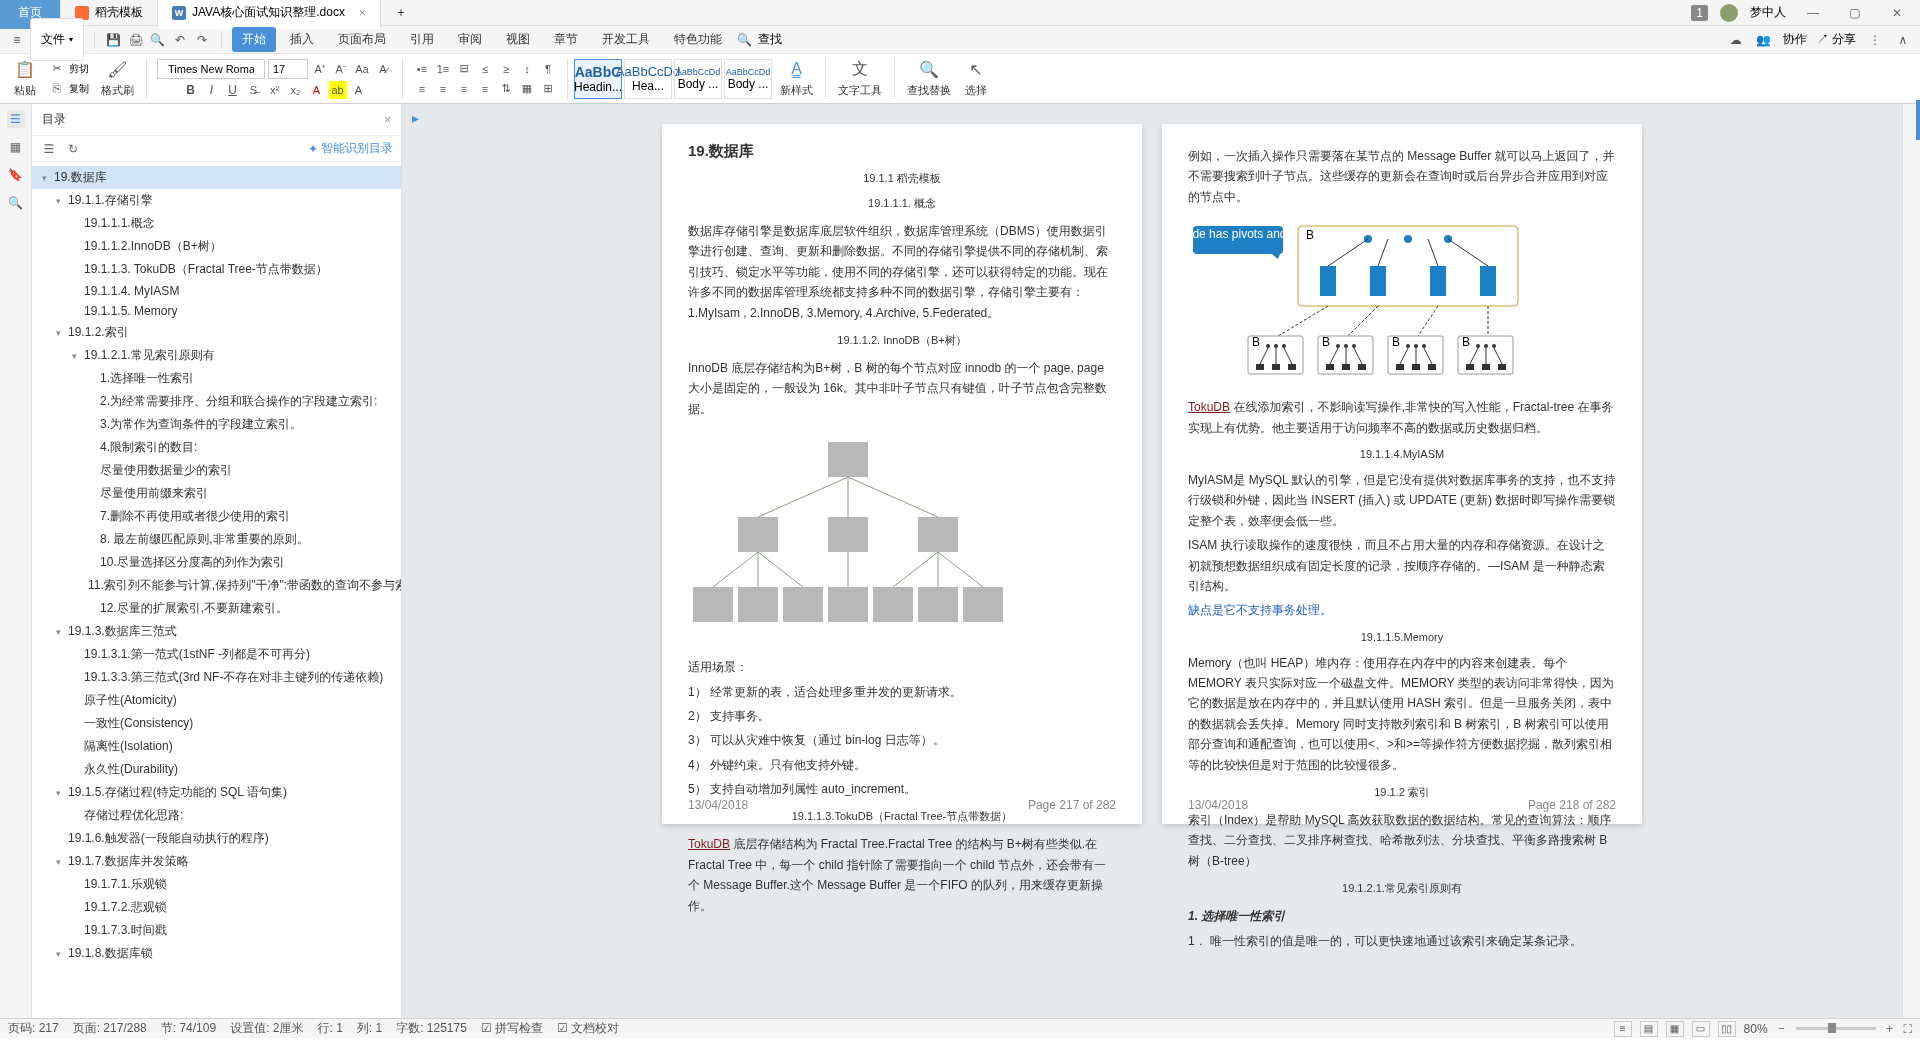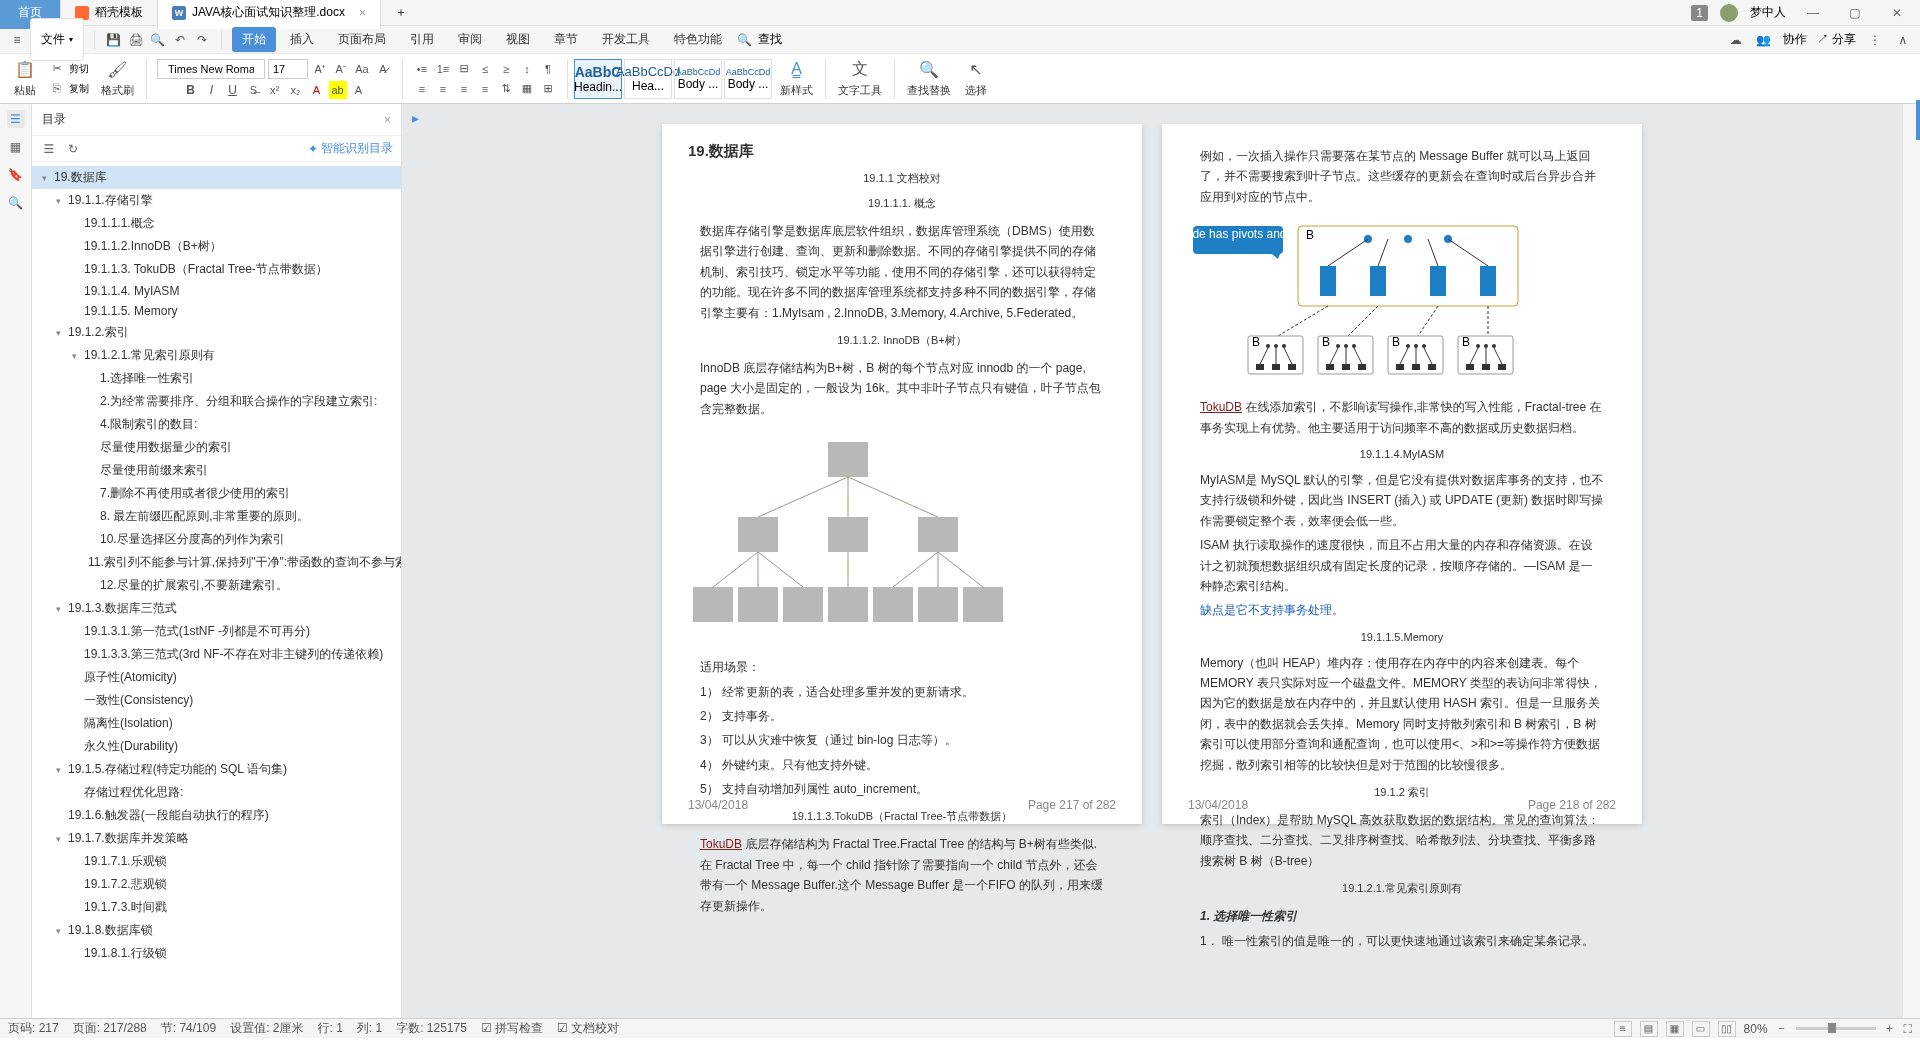--- a/index.html
+++ b/index.html
@@ -48,21 +48,21 @@
 .tocitem.selected{background:#d0e4f5}
 .tocitem .arrow{width:12px;color:#888;font-size:9px}
 .toc-l0{padding-left:10px}
 .toc-l1{padding-left:24px}
 .toc-l2{padding-left:40px}
 .toc-l3{padding-left:56px}
 .docarea{flex:1;background:#e6e9ec;overflow:auto;display:flex;gap:20px;padding:20px;justify-content:center;position:relative}
 .page{width:480px;height:700px;background:#fff;box-shadow:0 2px 6px rgba(0,0,0,0.15);padding:18px 26px;font-family:"SimSun",serif;font-size:10px;color:#333;position:relative}
 .page h1{font-size:15px;font-weight:bold;margin-bottom:8px}
 .page h3{text-align:center;font-size:11px;margin:10px 0;font-weight:normal}
-.page p{line-height:1.7;margin:4px 12px}
+.page p{line-height:1.7;margin:4px 0}
 .page a{color:#7f1d1d;text-decoration:underline}
 .pagefoot{position:absolute;bottom:12px;left:26px;right:26px;display:flex;justify-content:space-between;font-size:9px;color:#888}
 .treefig{margin:14px auto;width:320px;height:200px}
 .treenode{fill:#b8b8b8;stroke:none}
 .treeline{stroke:#8aa080;stroke-width:1;fill:none}
 .btreefig{margin:10px auto;width:340px}
 .callout{fill:#1e7fc4}
 .bnode{fill:#fff;stroke:#c8a030;stroke-width:1}
 .bleaf{fill:#fff;stroke:#999;stroke-width:1}
 .bdot{fill:#1e7fc4}
@@ -267,20 +267,21 @@
         <div class="tocitem toc-l1"><span class="arrow">▾</span>19.1.1.存储引擎</div>
         <div class="tocitem toc-l2"><span class="arrow"></span>19.1.1.1.概念</div>
         <div class="tocitem toc-l2"><span class="arrow"></span>19.1.1.2.InnoDB（B+树）</div>
         <div class="tocitem toc-l2"><span class="arrow"></span>19.1.1.3. TokuDB（Fractal Tree-节点带数据）</div>
         <div class="tocitem toc-l2"><span class="arrow"></span>19.1.1.4. MyIASM</div>
         <div class="tocitem toc-l2"><span class="arrow"></span>19.1.1.5. Memory</div>
         <div class="tocitem toc-l1"><span class="arrow">▾</span>19.1.2.索引</div>
         <div class="tocitem toc-l2"><span class="arrow">▾</span>19.1.2.1.常见索引原则有</div>
         <div class="tocitem toc-l3"><span class="arrow"></span>1.选择唯一性索引</div>
         <div class="tocitem toc-l3"><span class="arrow"></span>2.为经常需要排序、分组和联合操作的字段建立索引:</div>
+        <div class="tocitem toc-l3"><span class="arrow"></span>3.为常作为查询条件的字段建立索引。</div>
         <div class="tocitem toc-l3"><span class="arrow"></span>4.限制索引的数目:</div>
         <div class="tocitem toc-l3"><span class="arrow"></span>尽量使用数据量少的索引</div>
         <div class="tocitem toc-l3"><span class="arrow"></span>尽量使用前缀来索引</div>
         <div class="tocitem toc-l3"><span class="arrow"></span>7.删除不再使用或者很少使用的索引</div>
         <div class="tocitem toc-l3"><span class="arrow"></span>8. 最左前缀匹配原则,非常重要的原则。</div>
         <div class="tocitem toc-l3"><span class="arrow"></span>10.尽量选择区分度高的列作为索引</div>
         <div class="tocitem toc-l3"><span class="arrow"></span>11.索引列不能参与计算,保持列"干净":带函数的查询不参与索...</div>
         <div class="tocitem toc-l3"><span class="arrow"></span>12.尽量的扩展索引,不要新建索引。</div>
         <div class="tocitem toc-l1"><span class="arrow">▾</span>19.1.3.数据库三范式</div>
         <div class="tocitem toc-l2"><span class="arrow"></span>19.1.3.1.第一范式(1stNF -列都是不可再分)</div>
@@ -290,30 +291,29 @@
         <div class="tocitem toc-l2"><span class="arrow"></span>隔离性(Isolation)</div>
         <div class="tocitem toc-l2"><span class="arrow"></span>永久性(Durability)</div>
         <div class="tocitem toc-l1"><span class="arrow">▾</span>19.1.5.存储过程(特定功能的 SQL 语句集)</div>
         <div class="tocitem toc-l2"><span class="arrow"></span>存储过程优化思路:</div>
         <div class="tocitem toc-l1"><span class="arrow"></span>19.1.6.触发器(一段能自动执行的程序)</div>
         <div class="tocitem toc-l1"><span class="arrow">▾</span>19.1.7.数据库并发策略</div>
         <div class="tocitem toc-l2"><span class="arrow"></span>19.1.7.1.乐观锁</div>
         <div class="tocitem toc-l2"><span class="arrow"></span>19.1.7.2.悲观锁</div>
         <div class="tocitem toc-l2"><span class="arrow"></span>19.1.7.3.时间戳</div>
         <div class="tocitem toc-l1"><span class="arrow">▾</span>19.1.8.数据库锁</div>
-        <div class="tocitem toc-l2"><span class="arrow"></span>19.1.8.1.行级锁</div>
       </div>
   </div>
 
   <div class="docarea">
     <span class="pagemark">▸</span>
 
     <div class="page">
       <h1>19.数据库</h1>
-      <h3>19.1.1 文档校对</h3>
+      <h3>19.1.1 稻壳模板</h3>
       <h3>19.1.1.1.    概念</h3>
       <p>数据库存储引擎是数据库底层软件组织，数据库管理系统（DBMS）使用数据引擎进行创建、查询、更新和删除数据。不同的存储引擎提供不同的存储机制、索引技巧、锁定水平等功能，使用不同的存储引擎，还可以获得特定的功能。现在许多不同的数据库管理系统都支持多种不同的数据引擎，存储引擎主要有：1.MyIsam , 2.InnoDB, 3.Memory, 4.Archive, 5.Federated。</p>
       <h3>19.1.1.2.    InnoDB（B+树）</h3>
       <p>InnoDB 底层存储结构为B+树，B 树的每个节点对应 innodb 的一个 page, page 大小是固定的，一般设为 16k。其中非叶子节点只有键值，叶子节点包含完整数据。</p>
       <svg class="treefig" viewBox="0 0 320 200">
         <rect class="treenode" x="140" y="5" width="40" height="35"></rect>
         <line class="treeline" x1="160" y1="40" x2="70" y2="80"></line>
           <line class="treeline" x1="160" y1="40" x2="160" y2="80"></line>
           <line class="treeline" x1="160" y1="40" x2="250" y2="80"></line>
         <rect class="treenode" x="50" y="80" width="40" height="35"></rect>

